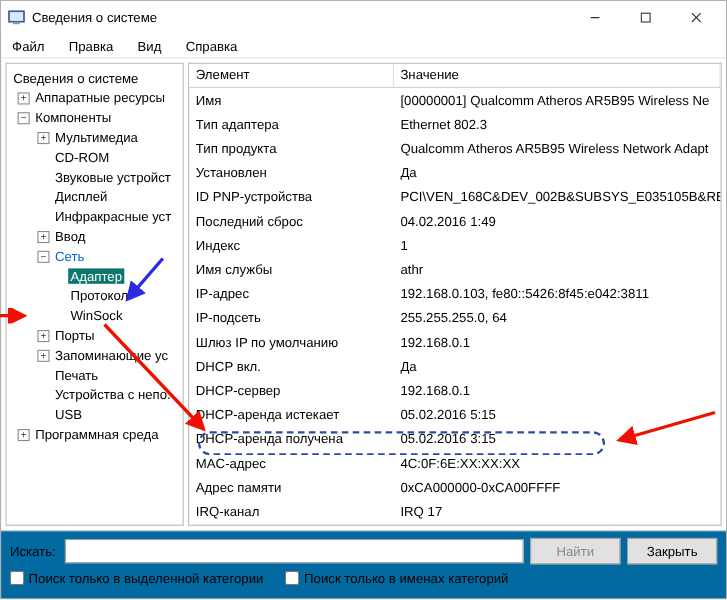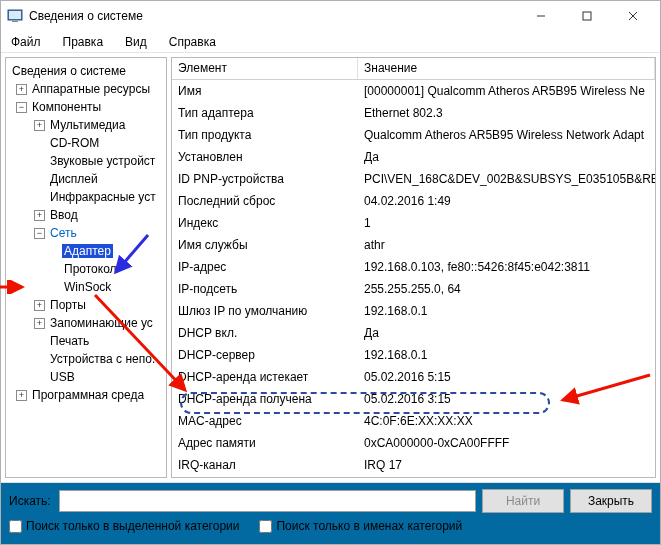--- a/index.html
+++ b/index.html
@@ -17,41 +17,41 @@
   .menubar { height: 22px; display: flex; align-items: center; padding: 0 4px; gap: 10px; border-bottom: 1px solid #e5e5e5; }
   .menubar .menu-item { padding: 2px 6px; }
 
   .content { flex: 1; display: flex; min-height: 0; }
 
   .tree-pane { width: 162px; border: 1px solid #b9b9b9; margin: 4px 2px 4px 4px; overflow: hidden; background: #fff; }
   .tree { padding: 4px 0; }
   .tree-row { display: flex; align-items: center; height: 18px; white-space: nowrap; }
   .tree-row .toggle { width: 11px; height: 11px; border: 1px solid #8a8a8a; margin-right: 3px; display: flex; align-items: center; justify-content: center; font-size: 9px; line-height: 1; color: #333; flex-shrink: 0; }
   .tree-row .label { padding: 0 2px; }
-  .tree-row.selected .label { background: #1d4ed8; color: #fff; }
+  .tree-row.selected .label { background: #0f766e; color: #fff; }
   .tree-row .link { color: #0066cc; }
 
   .list-pane { flex: 1; border: 1px solid #b9b9b9; margin: 4px 4px 4px 2px; overflow: hidden; display: flex; flex-direction: column; }
   .list-header { display: flex; height: 22px; border-bottom: 1px solid #d0d0d0; background: #fff; }
   .list-header .col { border-right: 1px solid #e0e0e0; padding: 3px 6px; font-weight: normal; }
   .list-body { flex: 1; overflow: hidden; }
   .list-row { display: flex; height: 22px; align-items: center; }
   .list-row .cell { padding: 2px 6px; white-space: nowrap; overflow: hidden; }
   .col-name { width: 186px; flex-shrink: 0; }
   .col-value { flex: 1; }
   .list-row.highlight .cell { position: relative; }
 
   .search-bar { height: 62px; border-top: 1px solid #e0e0e0; padding: 6px 8px; display: flex; flex-direction: column; gap: 6px; background: #0369a1; }
   .search-top { display: flex; align-items: center; gap: 6px; }
   .search-top .label { padding-right: 2px; }
   .search-top input[type=text] { flex: 1; height: 22px; border: 1px solid #a0a0a0; padding: 2px 4px; background: #fff; }
   .btn { height: 24px; min-width: 82px; border: 1px solid #a0a0a0; background: #e1e1e1; padding: 2px 10px; }
   .btn:disabled { color: #8a8a8a; }
   .search-bottom { display: flex; gap: 20px; align-items: center; }
-  .checkbox { display: flex; align-items: flex-end; gap: 4px; }
+  .checkbox { display: flex; align-items: flex-start; gap: 4px; }
   .checkbox input { margin: 0; }
 
   
   .arrow { position: absolute; pointer-events: none; }
   .dashed-oval { position: absolute; border: 2px dashed #2b4aa0; border-radius: 14px; pointer-events: none; }
 </style>
 </head>
 <body>
 
 <div class="window">

